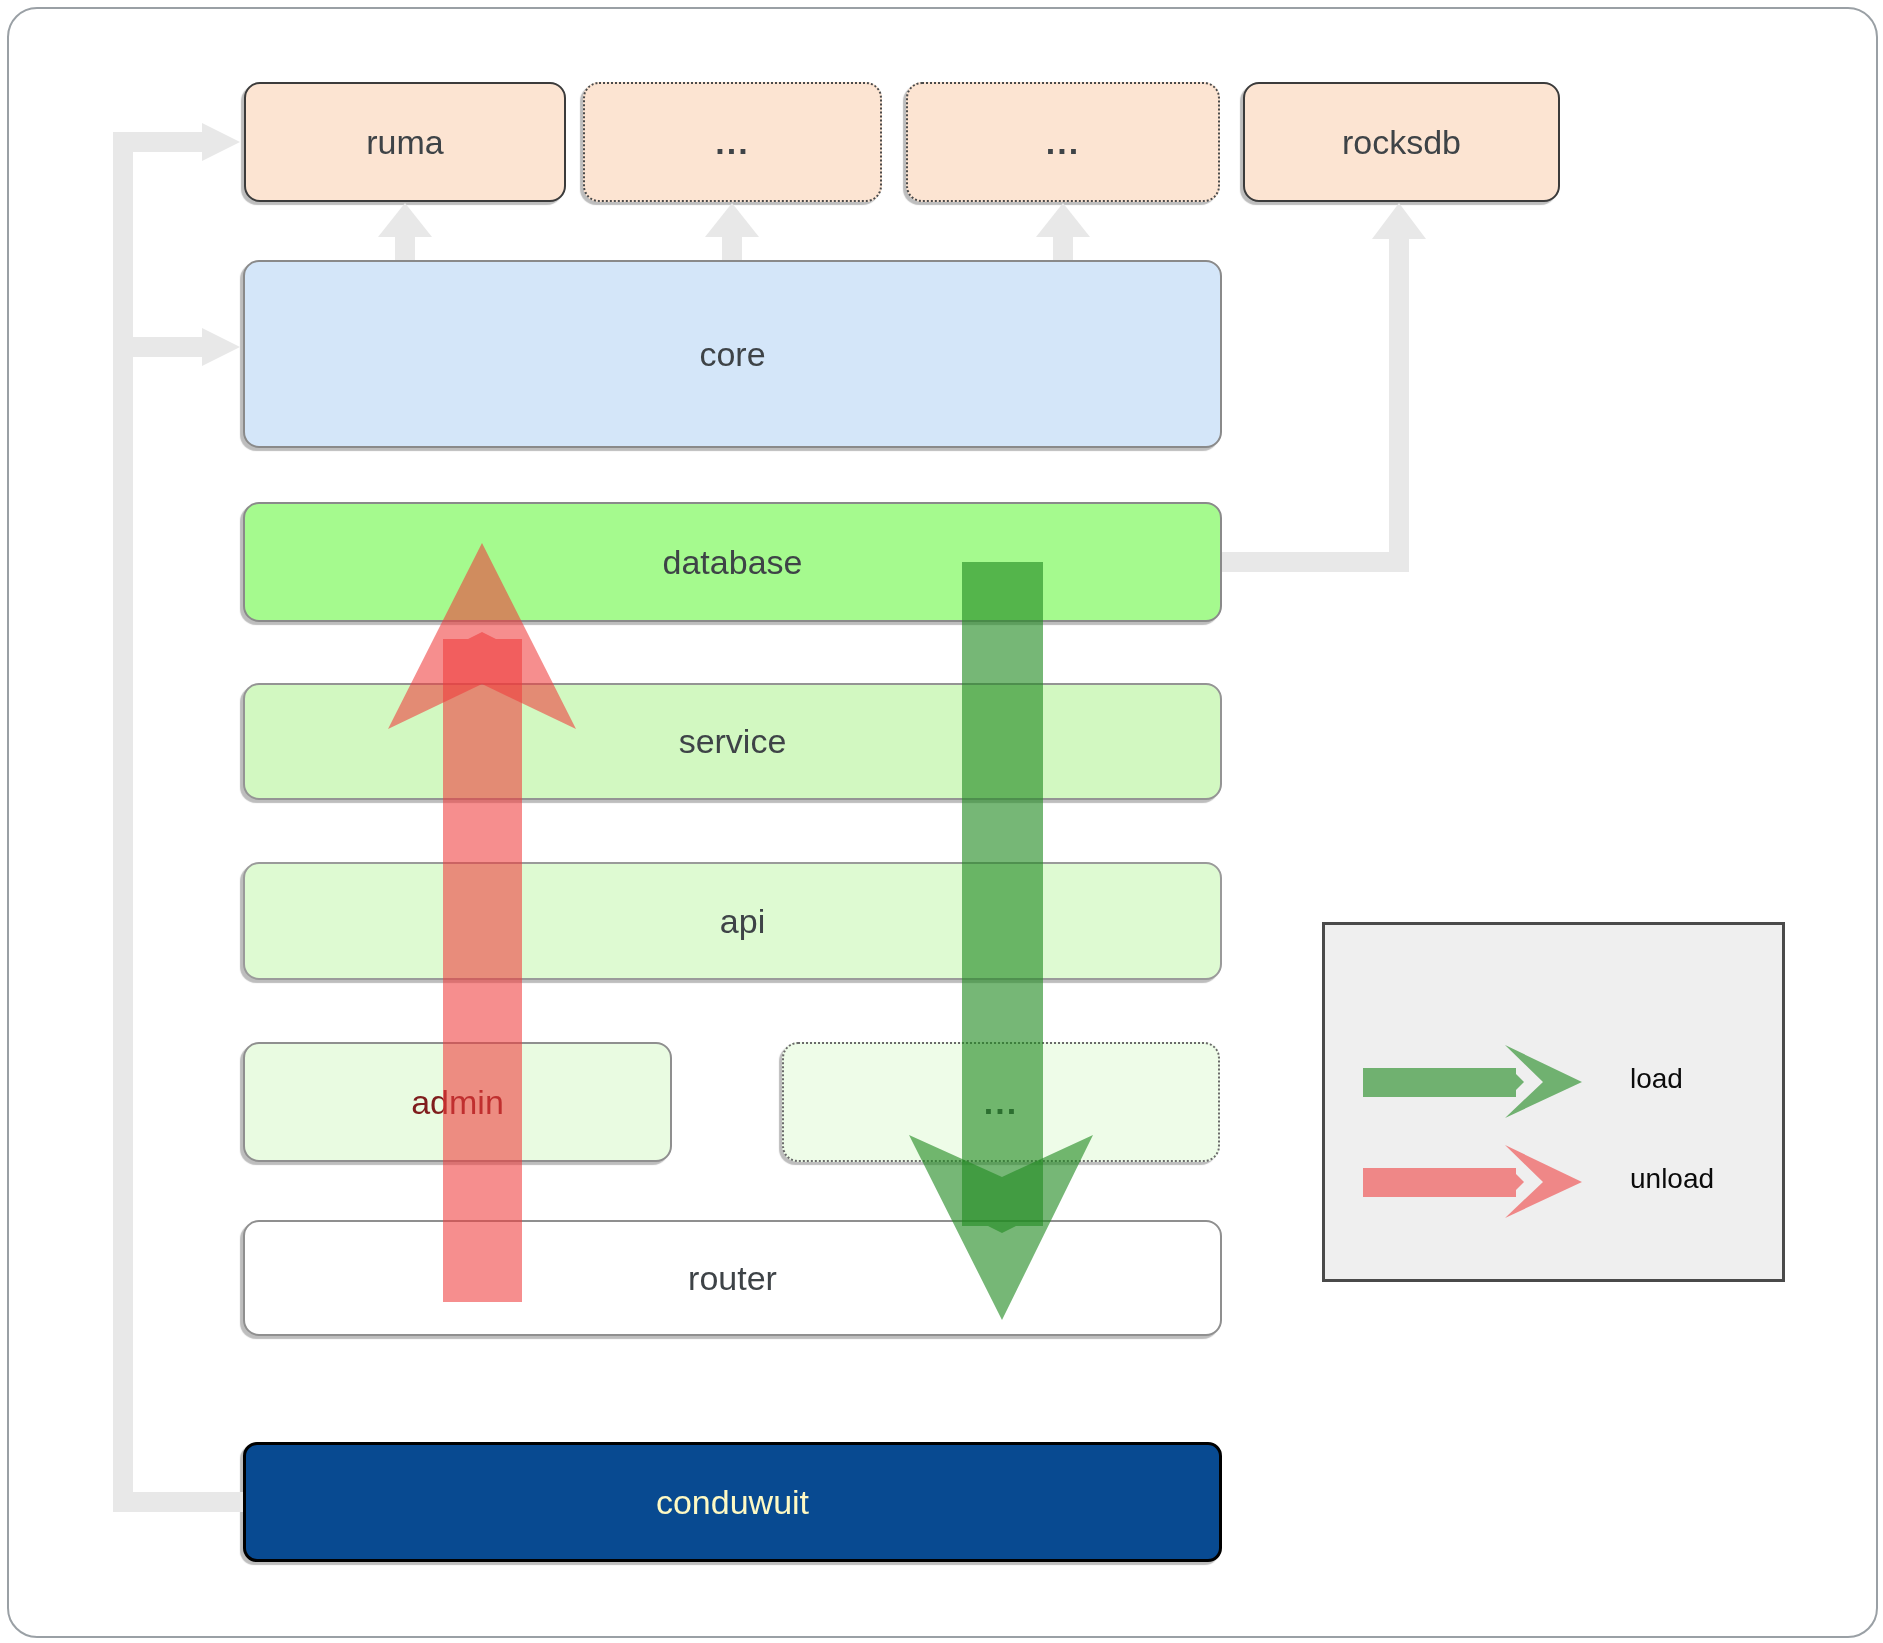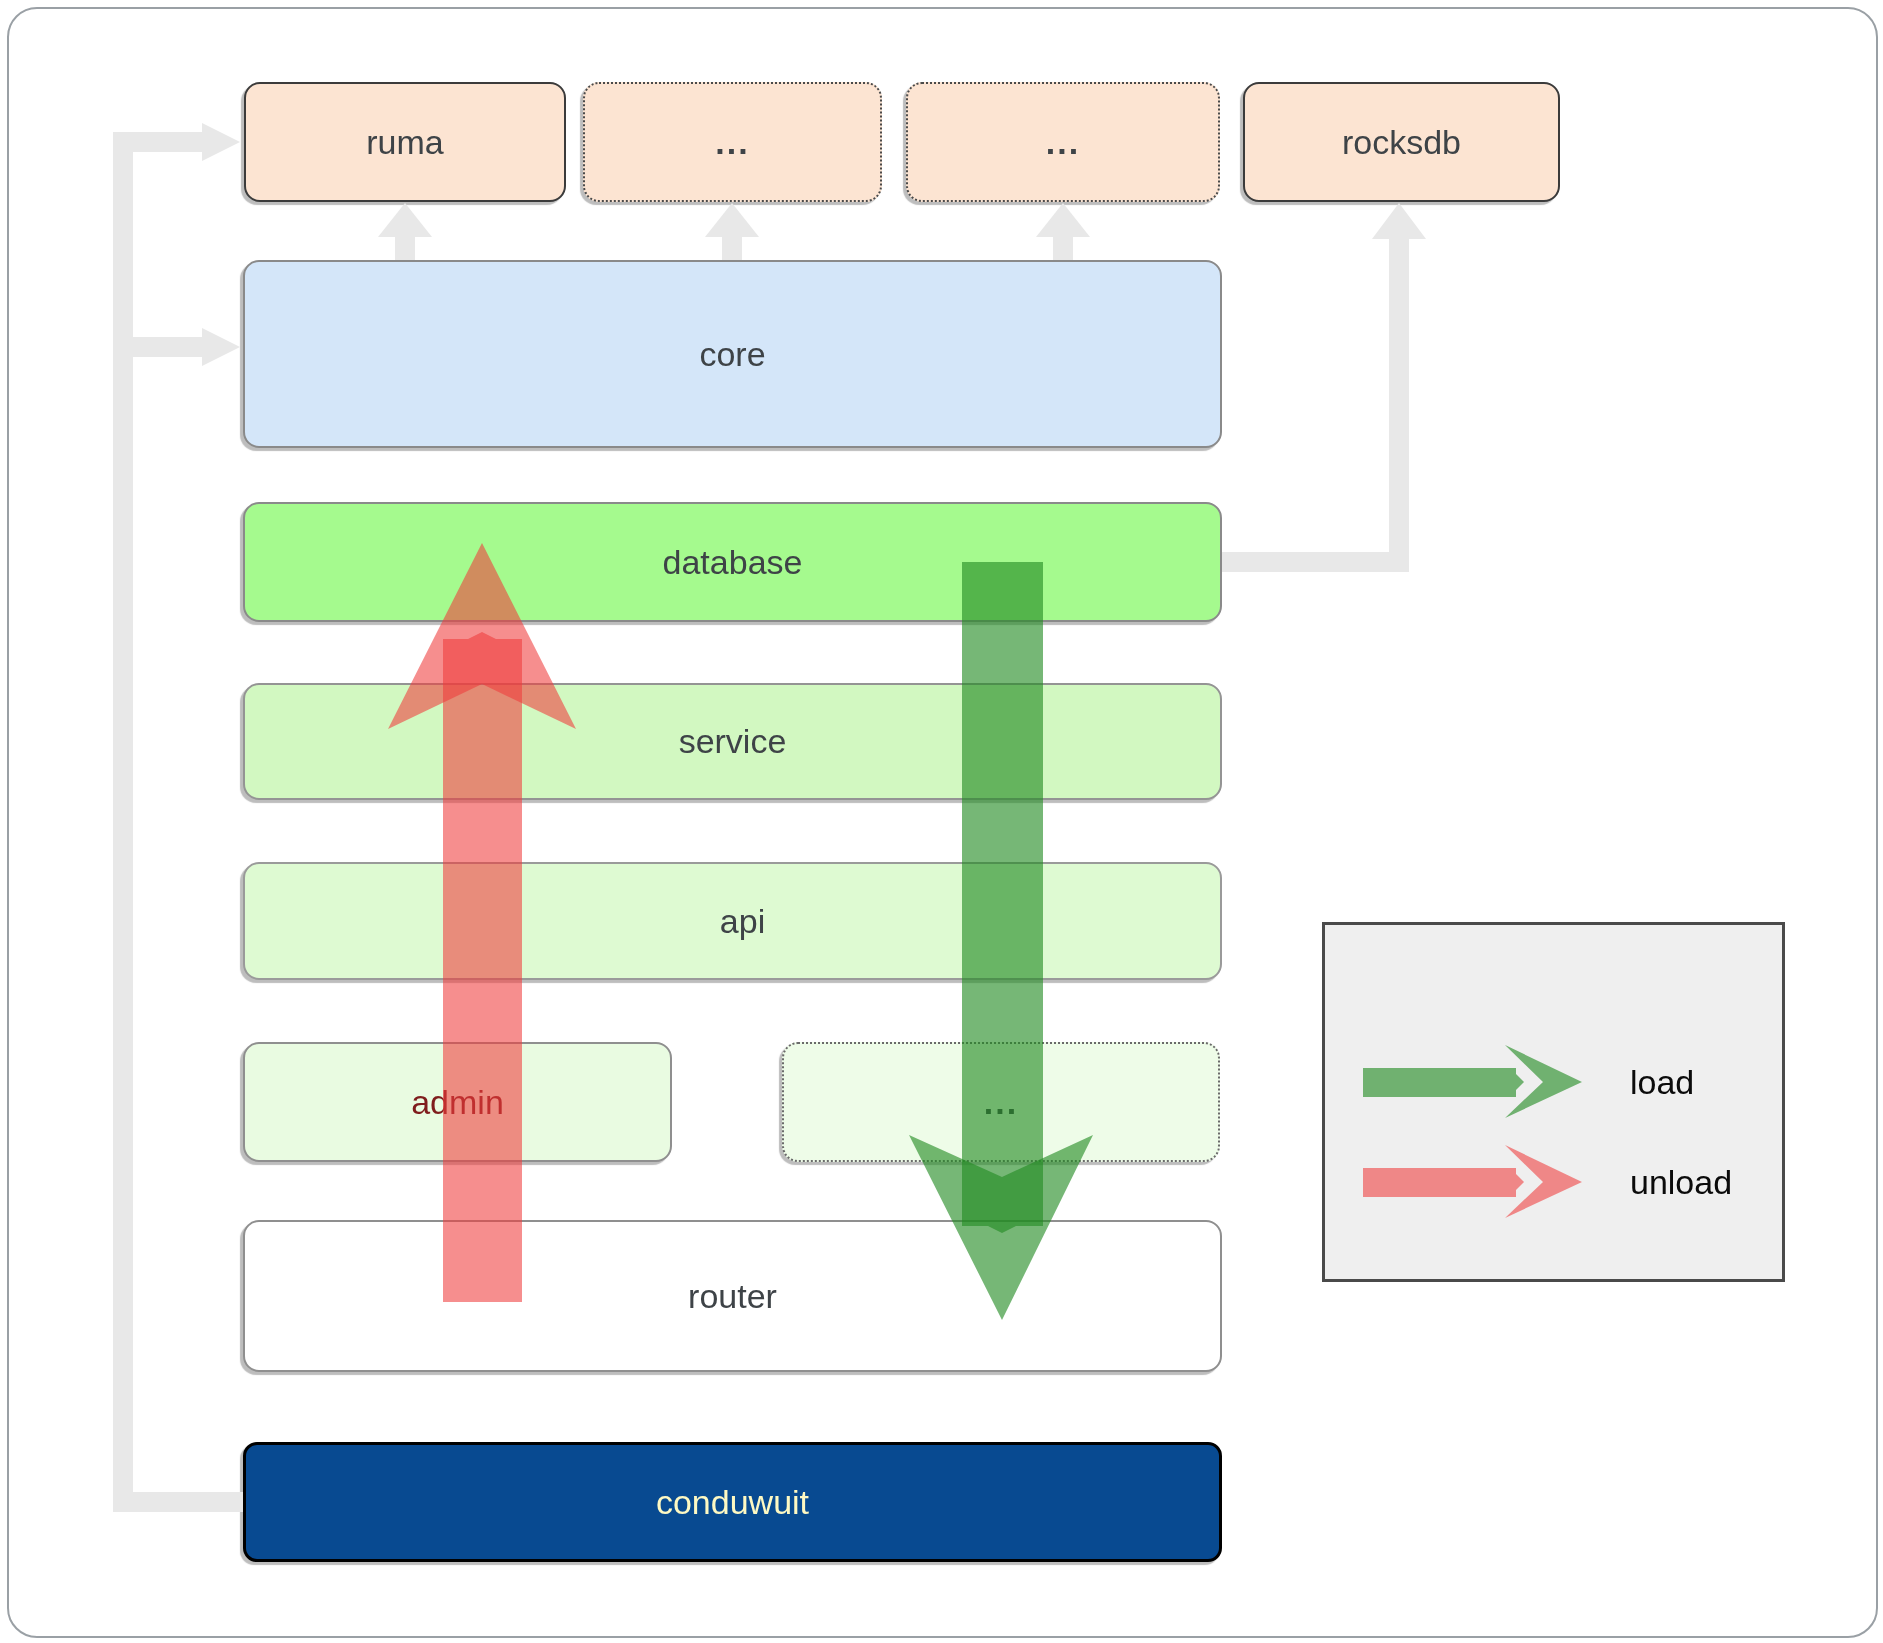--- a/index.html
+++ b/index.html
@@ -23,21 +23,21 @@
   .white{background:#ffffff;border:2px solid #8f8f8f;}
   .navy{background:#084a91;border:3px solid #000000;color:#fef9c3;font-weight:400;}
   svg.layer{position:absolute;left:0;top:0;pointer-events:none;}
   #connectors{z-index:1;}
   .boxlayer{z-index:2;}
   #arrows{z-index:5;}
   #legend{position:absolute;left:1322px;top:922px;width:463px;height:360px;
           background:#efefef;border:3px solid #4a4a4a;box-sizing:border-box;z-index:2;}
   #legend .title{position:absolute;left:0;top:32px;width:100%;text-align:center;
           font-size:42px;color:#0b0b0b;}
-  #legend .lbl{position:absolute;font-size:34px;color:#0b0b0b;}
+  #legend .lbl{position:absolute;font-size:28px;color:#0b0b0b;}
   #legend .lbl.load{left:305px;top:138px;}
   #legend .lbl.unload{left:305px;top:238px;}
 </style>
 </head>
 <body>
 
 <div id="stage">
   <div class="frame"></div>
 
   <svg id="connectors" class="layer" width="1883" height="1643">
@@ -96,21 +96,21 @@
       <span>api</span>
     </div>
 
     <div class="box green4 r16" style="left:243px;top:1042px;width:429px;height:120px;">
       <span>admin</span>
     </div>
     <div class="box green4-dotted r16 dots" style="left:782px;top:1042px;width:438px;height:120px;">
       <span>...</span>
     </div>
 
-    <div class="box white r16" style="left:243px;top:1220px;width:979px;height:152px;">
+    <div class="box white r16" style="left:243px;top:1220px;width:979px;height:116px;">
       <span>router</span>
     </div>
 
     <div class="box navy" style="left:243px;top:1442px;width:979px;height:120px;border-radius:14px;">
       <span>conduwuit</span>
     </div>
   </div>
 
   <div id="legend">
     <div class="lbl load">load</div>

